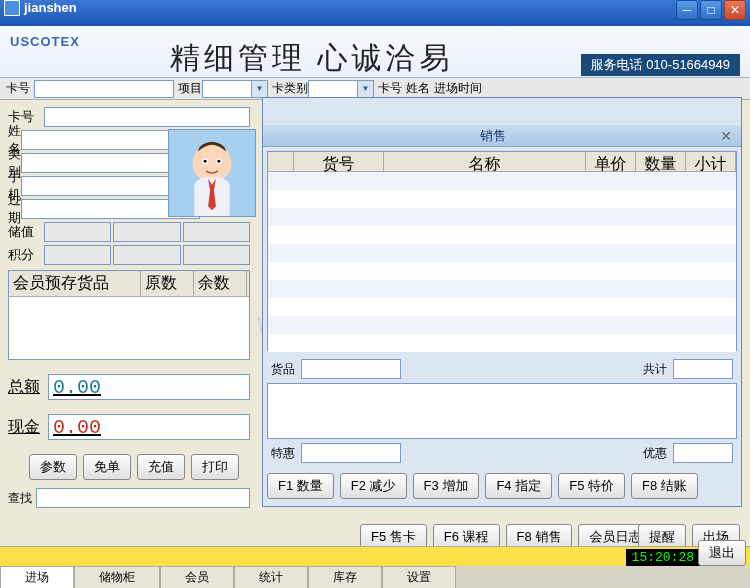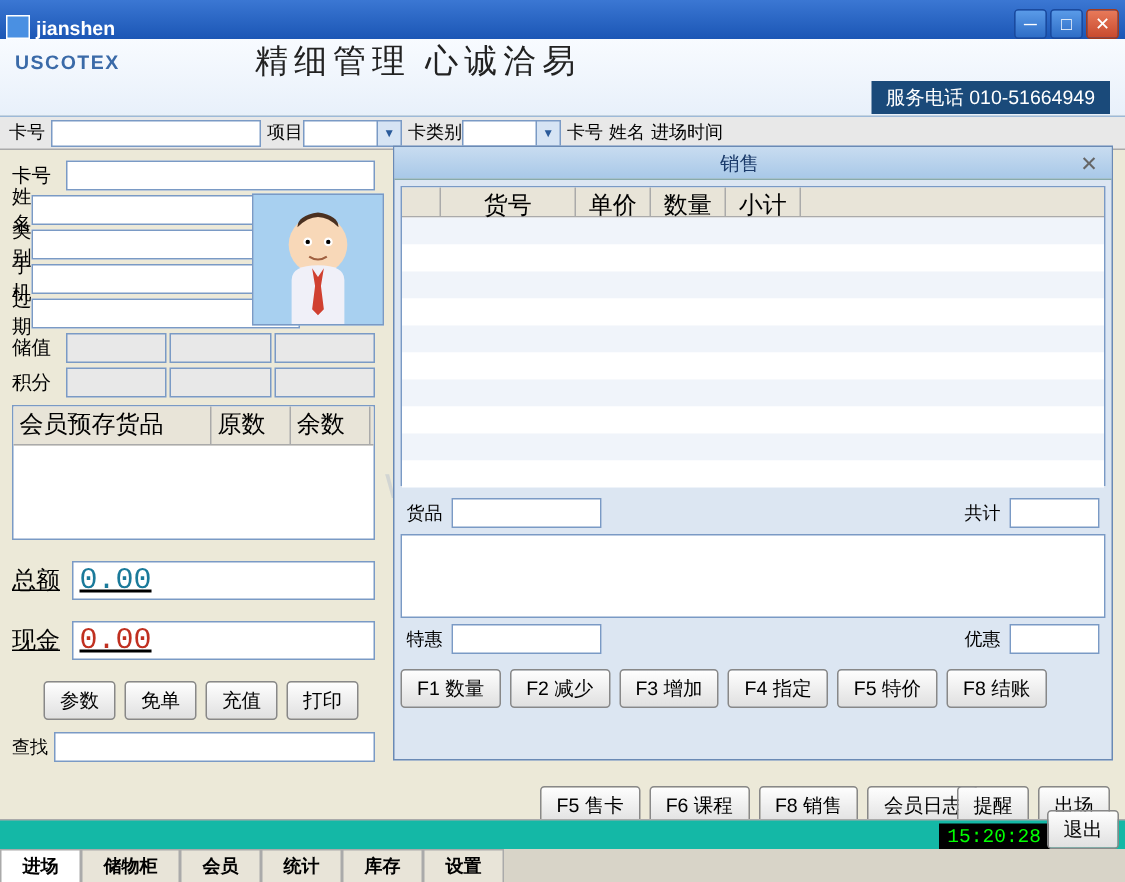--- a/index.html
+++ b/index.html
@@ -1,25 +1,25 @@
 <!DOCTYPE html>
 <html><head>
 <meta charset="utf-8">
 <style>
 * { box-sizing: border-box; margin: 0; padding: 0; }
 body { font-family: "SimSun", "宋体", sans-serif; font-size: 12px; background: #ece9d8; width: 750px; height: 588px; overflow: hidden; position: relative; }
-.titlebar { height: 26px; background: linear-gradient(#3b77d3, #1b56b5); color: #fff; display: flex; align-items: flex-end; padding: 0 4px; }
+.titlebar { height: 26px; background: linear-gradient(#3b77d3, #1b56b5); color: #fff; display: flex; align-items: flex-start; padding: 0 4px; }
 .titlebar .icon { width: 16px; height: 16px; background: #4a90e2; border: 1px solid #fff; margin-right: 4px; }
 .titlebar .title { flex: 1; font-weight: bold; font-size: 13px; }
 .winbtns { display: flex; gap: 2px; }
 .winbtn { width: 22px; height: 20px; background: linear-gradient(#5a9be8,#2e6dc6); border: 1px solid #1a4a9e; border-radius: 3px; color: #fff; display: flex; align-items: center; justify-content: center; font-size: 12px; cursor: pointer; }
 .winbtn.close { background: linear-gradient(#e87a5a,#c84a2e); border-color: #a03a1e; }
 .banner { height: 52px; background: linear-gradient(#f8fbff,#e8f0fa); border-bottom: 1px solid #9db9d8; position: relative; }
 .banner .logo { position: absolute; left: 10px; top: 8px; color: #3a6aa8; font-size: 13px; font-weight: bold; letter-spacing: 1px; }
-.banner .slogan { position: absolute; left: 170px; top: 0; font-size: 22px; font-family: "STKaiti", "楷体", serif; color: #222; letter-spacing: 4px; }
+.banner .slogan { position: absolute; left: 170px; top: 12px; font-size: 30px; font-family: "STKaiti", "楷体", serif; color: #222; letter-spacing: 4px; }
 .banner .phone { position: absolute; right: 10px; top: 28px; background: #1a4a7a; color: #fff; padding: 2px 10px; font-size: 13px; }
 .toprow { height: 22px; background: #e8e8e8; border-bottom: 1px solid #aaa; display: flex; align-items: center; padding: 0 6px; gap: 4px; overflow: hidden; }
 .toprow .lbl { font-size: 12px; }
 .toprow input { width: 100px; height: 18px; border: 1px solid #7a9ac5; background: #fff; }
 .toprow .combo { display: flex; align-items: flex-start; }
 .toprow .comboarrow { width: 16px; height: 18px; background: #d6e4f4; border: 1px solid #7a9ac5; border-left: none; display: flex; align-items: center; justify-content: center; font-size: 8px; color: #2a5a9a; }
 .main { position: relative; height: calc(588px - 26px - 52px - 22px - 42px); }
 .leftpanel { position: absolute; left: 8px; top: 6px; width: 242px; }
 .formrow { display: flex; align-items: center; margin-bottom: 1px; height: 22px; }
 .formrow .flbl { width: 36px; text-align: left; font-size: 13px; }
@@ -34,41 +34,41 @@
 .moneybox { margin-top: 14px; text-decoration: underline; }
 .moneyline { display: flex; align-items: center; margin-bottom: 14px; }
 .moneyline .mlbl { width: 40px; font-size: 16px; }
 .moneyline .mval { flex: 1; height: 26px; border: 1px solid #7a9ac5; background: #fff; font-family: "Courier New", monospace; font-size: 20px; padding: 0 4px; display: flex; align-items: center; }
 .btnrow { display: flex; gap: 6px; margin-top: 10px; padding-left: 21px; }
 .stdbtn { height: 26px; padding: 0 10px; background: linear-gradient(#fefefe,#e0e0e0); border: 1px solid #888; border-radius: 3px; cursor: pointer; font-size: 13px; display: flex; align-items: center; justify-content: center; }
 .searchrow { display: flex; align-items: center; margin-top: 8px; gap: 4px; }
 .searchrow input { flex:1; height: 20px; border: 1px solid #7a9ac5; }
 
 .modal { position: absolute; left: 262px; top: -3px; width: 480px; height: 410px; background: #dce6f2; border: 1px solid #6a8ab5; }
-.modal .mtitle { height: 22px; background: linear-gradient(#c8dcf0,#a8c8e8); display: flex; align-items: center; padding: 0 6px; border-bottom: 1px solid #8aa; }
+.modal .mtitle { height: 22px; background: linear-gradient(#c8dcf0,#a8c8e8); display: flex; align-items: center; padding: 0 6px; border-bottom: 1px solid #8aa; margin-top: 27px; }
 .modal .mtitle span { flex: 1; text-align: center; font-size: 13px; color: #1a3a6a; }
 .modal .mclose { width: 18px; height: 16px; display: flex; align-items: center; justify-content: center; cursor: pointer; color: #666; font-size: 14px; }
 .salegrid { margin: 4px; height: 200px; background: #fff; border: 1px solid #7a9ac5; }
 .salegrid .shdr { display: flex; background: #e8e4d8; border-bottom: 1px solid #aaa; height: 20px; }
 .salegrid .shdr div { border-right: 1px solid #aaa; padding: 2px 4px; font-size: 16px; text-align: center; }
 .salegrid .sbody { height: calc(100% - 20px); }
 .salegrid .srow { height: 18px; display: flex; }
 .salegrid .srow:nth-child(odd) { background: #f0f4fa; }
 .salegrid .srow:nth-child(even) { background: #fff; }
 .inline { display: flex; align-items: center; padding: 4px 8px; gap: 6px; }
 .inline input { height: 20px; border: 1px solid #7a9ac5; background: #fff; width: 100px; }
 .inline .spacer { flex: 1; }
 .textarea { margin: 0 4px; height: 56px; background: #fff; border: 1px solid #7a9ac5; }
 .fnrow { display: flex; gap: 6px; padding: 6px 4px; flex-wrap: wrap; }
 .lowerbtns { position: absolute; left: 360px; top: 424px; display: flex; gap: 6px; }
 .rightbtns { position: absolute; right: 10px; top: 424px; display: flex; gap: 6px; padding-left: 24px; }
 
-.statusbar { position: absolute; left: 0; bottom: 0; width: 100%; height: 42px; background: #14b8a6; border-top: 1px solid #aaa; }
+.statusbar { position: absolute; left: 0; bottom: 0; width: 100%; height: 42px; background: #fde047; border-top: 1px solid #aaa; }
 .tabs { display: flex; height: 22px; position: absolute; bottom: 0; left: 0; width: 100%; background: #d8d4c8; }
-.tab { padding: 2px 14px; border: 1px solid #aaa; border-bottom: none; background: #e8e4d8; cursor: pointer; font-size: 12px; display: flex; align-items: center; font-weight: bold; }
+.tab { padding: 2px 24px; border: 1px solid #aaa; border-bottom: none; background: #e8e4d8; cursor: pointer; font-size: 12px; display: flex; align-items: center; }
 .tab.active { background: #fff; }
 .clock { position: absolute; right: 50px; bottom: 22px; background: #000; color: #0f0; font-family: "Courier New", monospace; padding: 1px 6px; font-size: 13px; }
 .exitbtn { position: absolute; right: 4px; bottom: 22px; }
 .watermark { position: absolute; left: 50%; top: 50%; transform: translate(-50%,-50%); font-size: 30px; color: rgba(150,170,200,0.3); font-family: Arial; pointer-events: none; letter-spacing: 1px; }
 </style>
 </head>
 <body>
 
 <div class="titlebar">
   <div class="icon"></div>
@@ -196,20 +196,21 @@
 
   <div class="modal">
     <div class="mtitle">
       <span>销售</span>
       <div class="mclose">✕</div>
     </div>
     <div class="salegrid">
       <div class="shdr">
         <div style="width:26px"></div>
         <div style="width:90px">货号</div>
+        <div style="flex:1">名称</div>
         <div style="width:50px">单价</div>
         <div style="width:50px">数量</div>
         <div style="width:50px">小计</div>
       </div>
       <div class="sbody">
         <div class="srow"></div>
           <div class="srow"></div>
           <div class="srow"></div>
           <div class="srow"></div>
           <div class="srow"></div>

